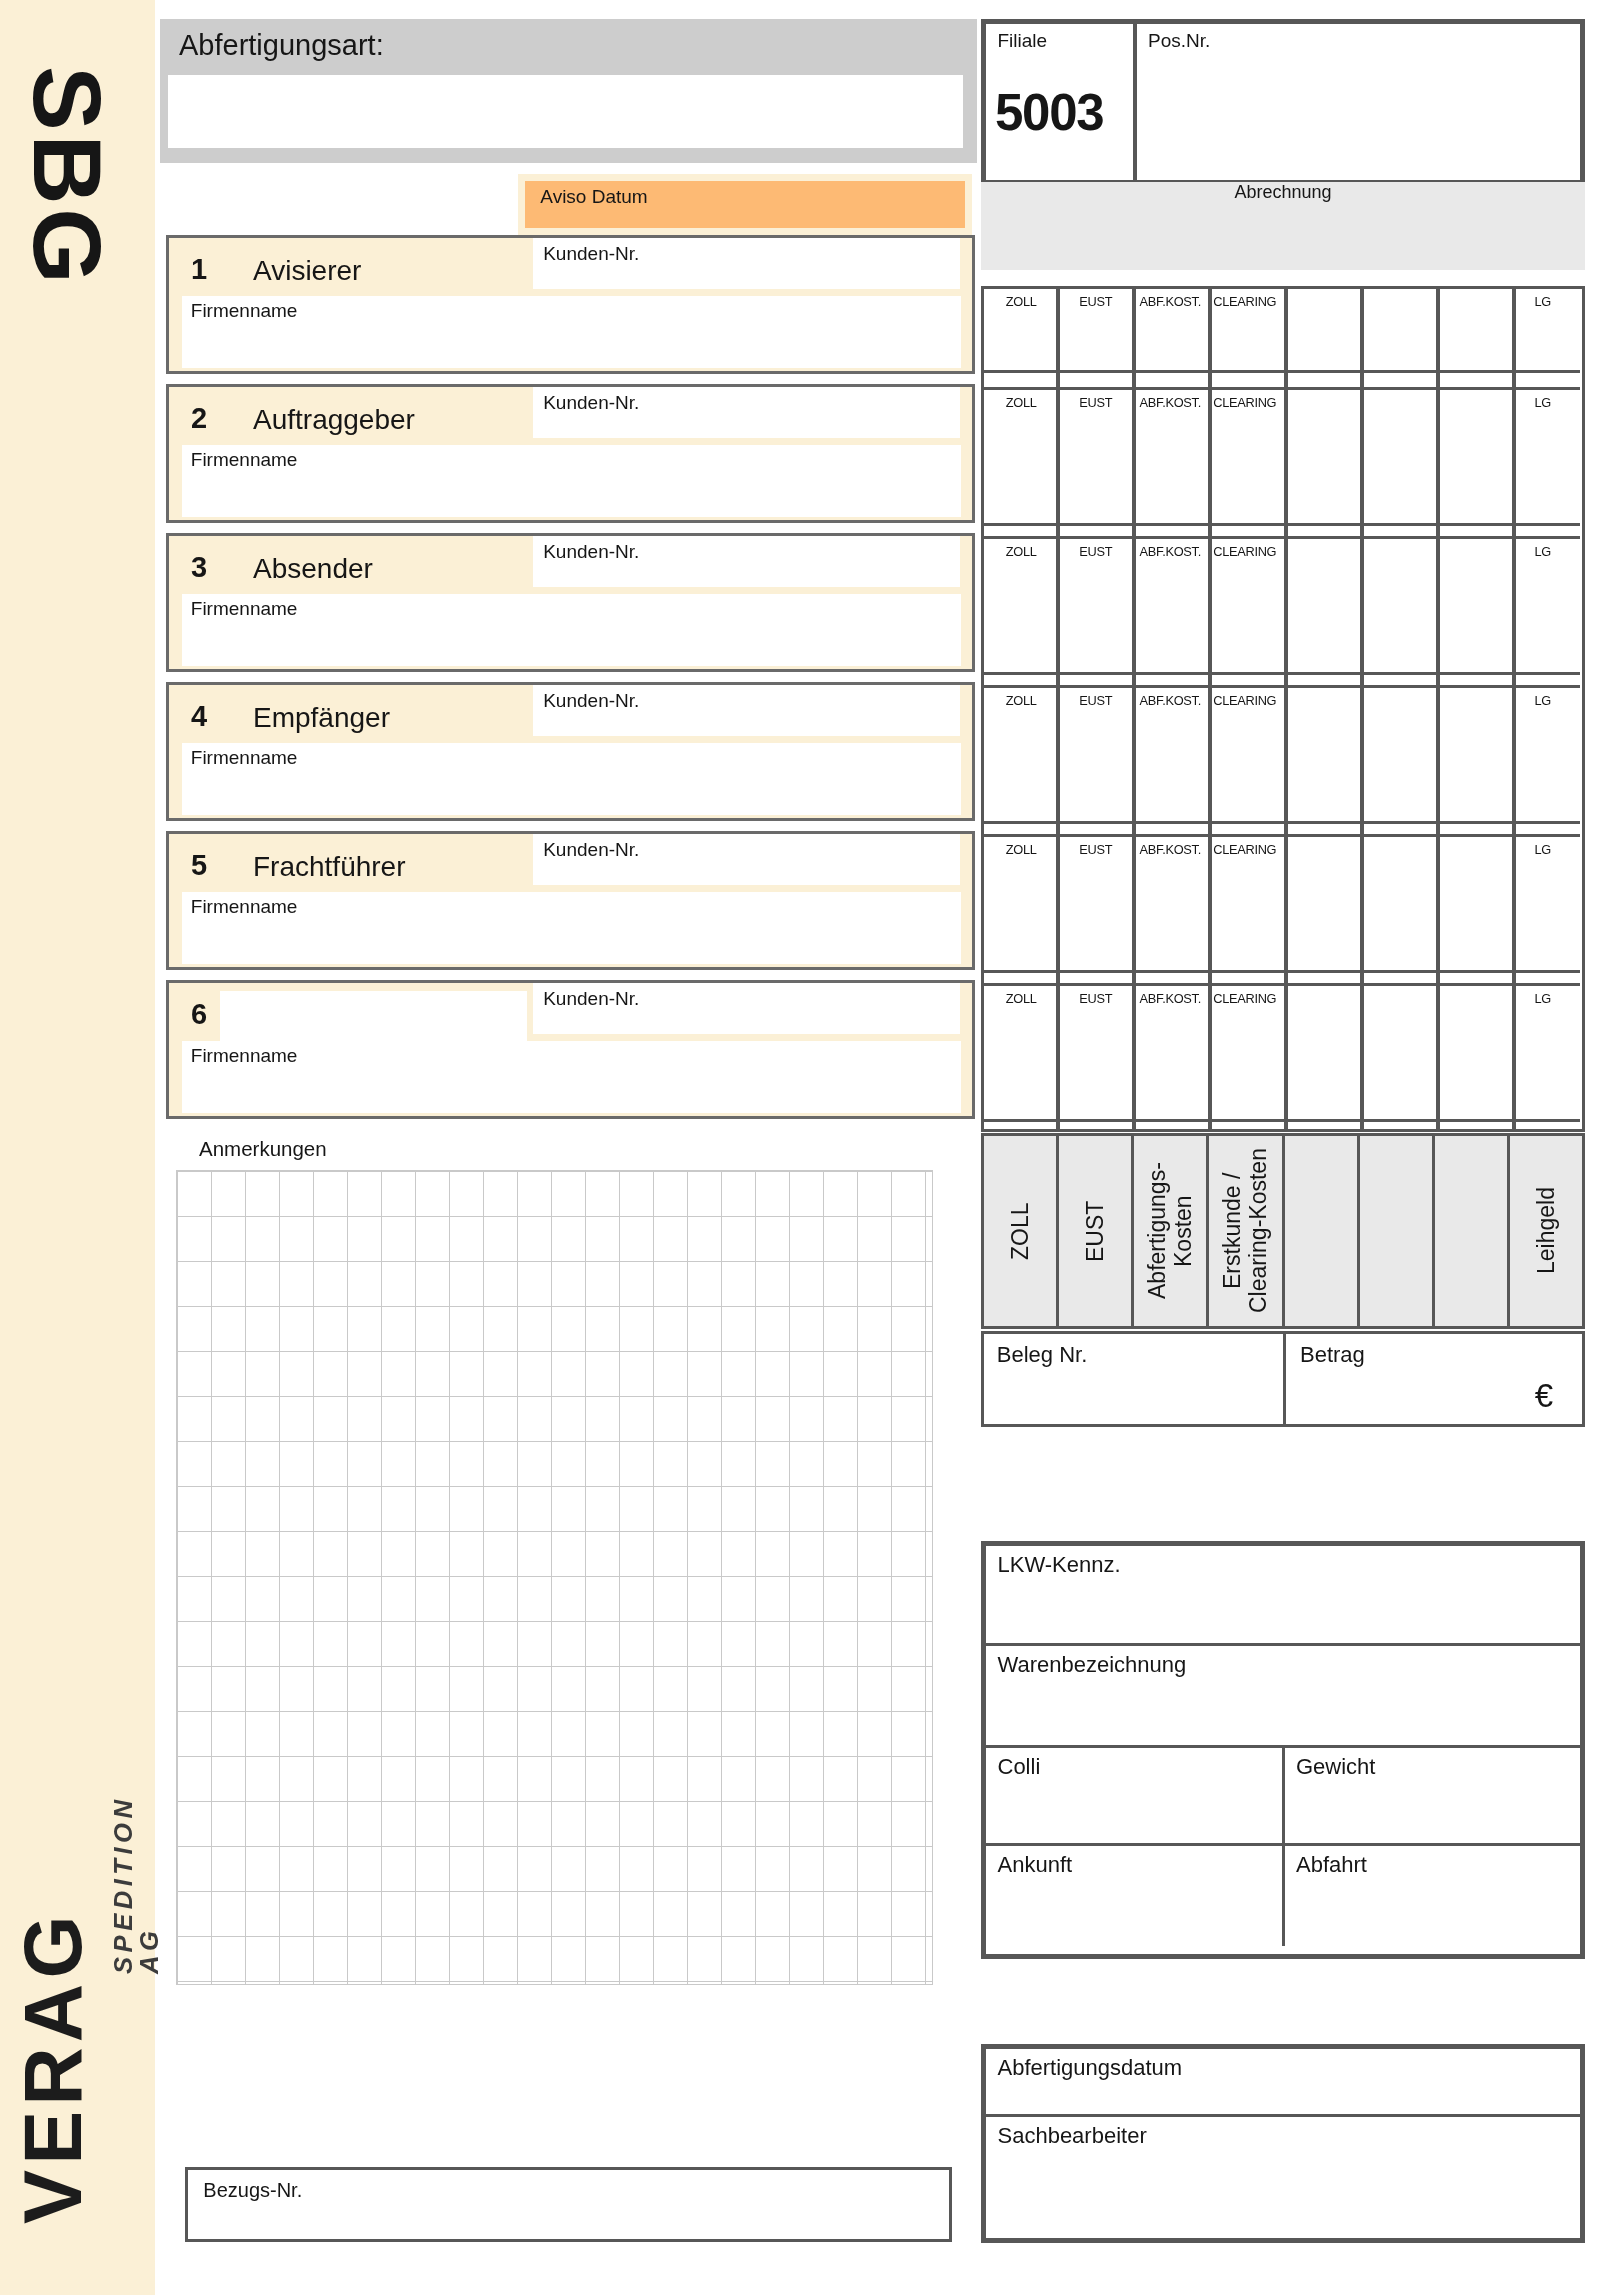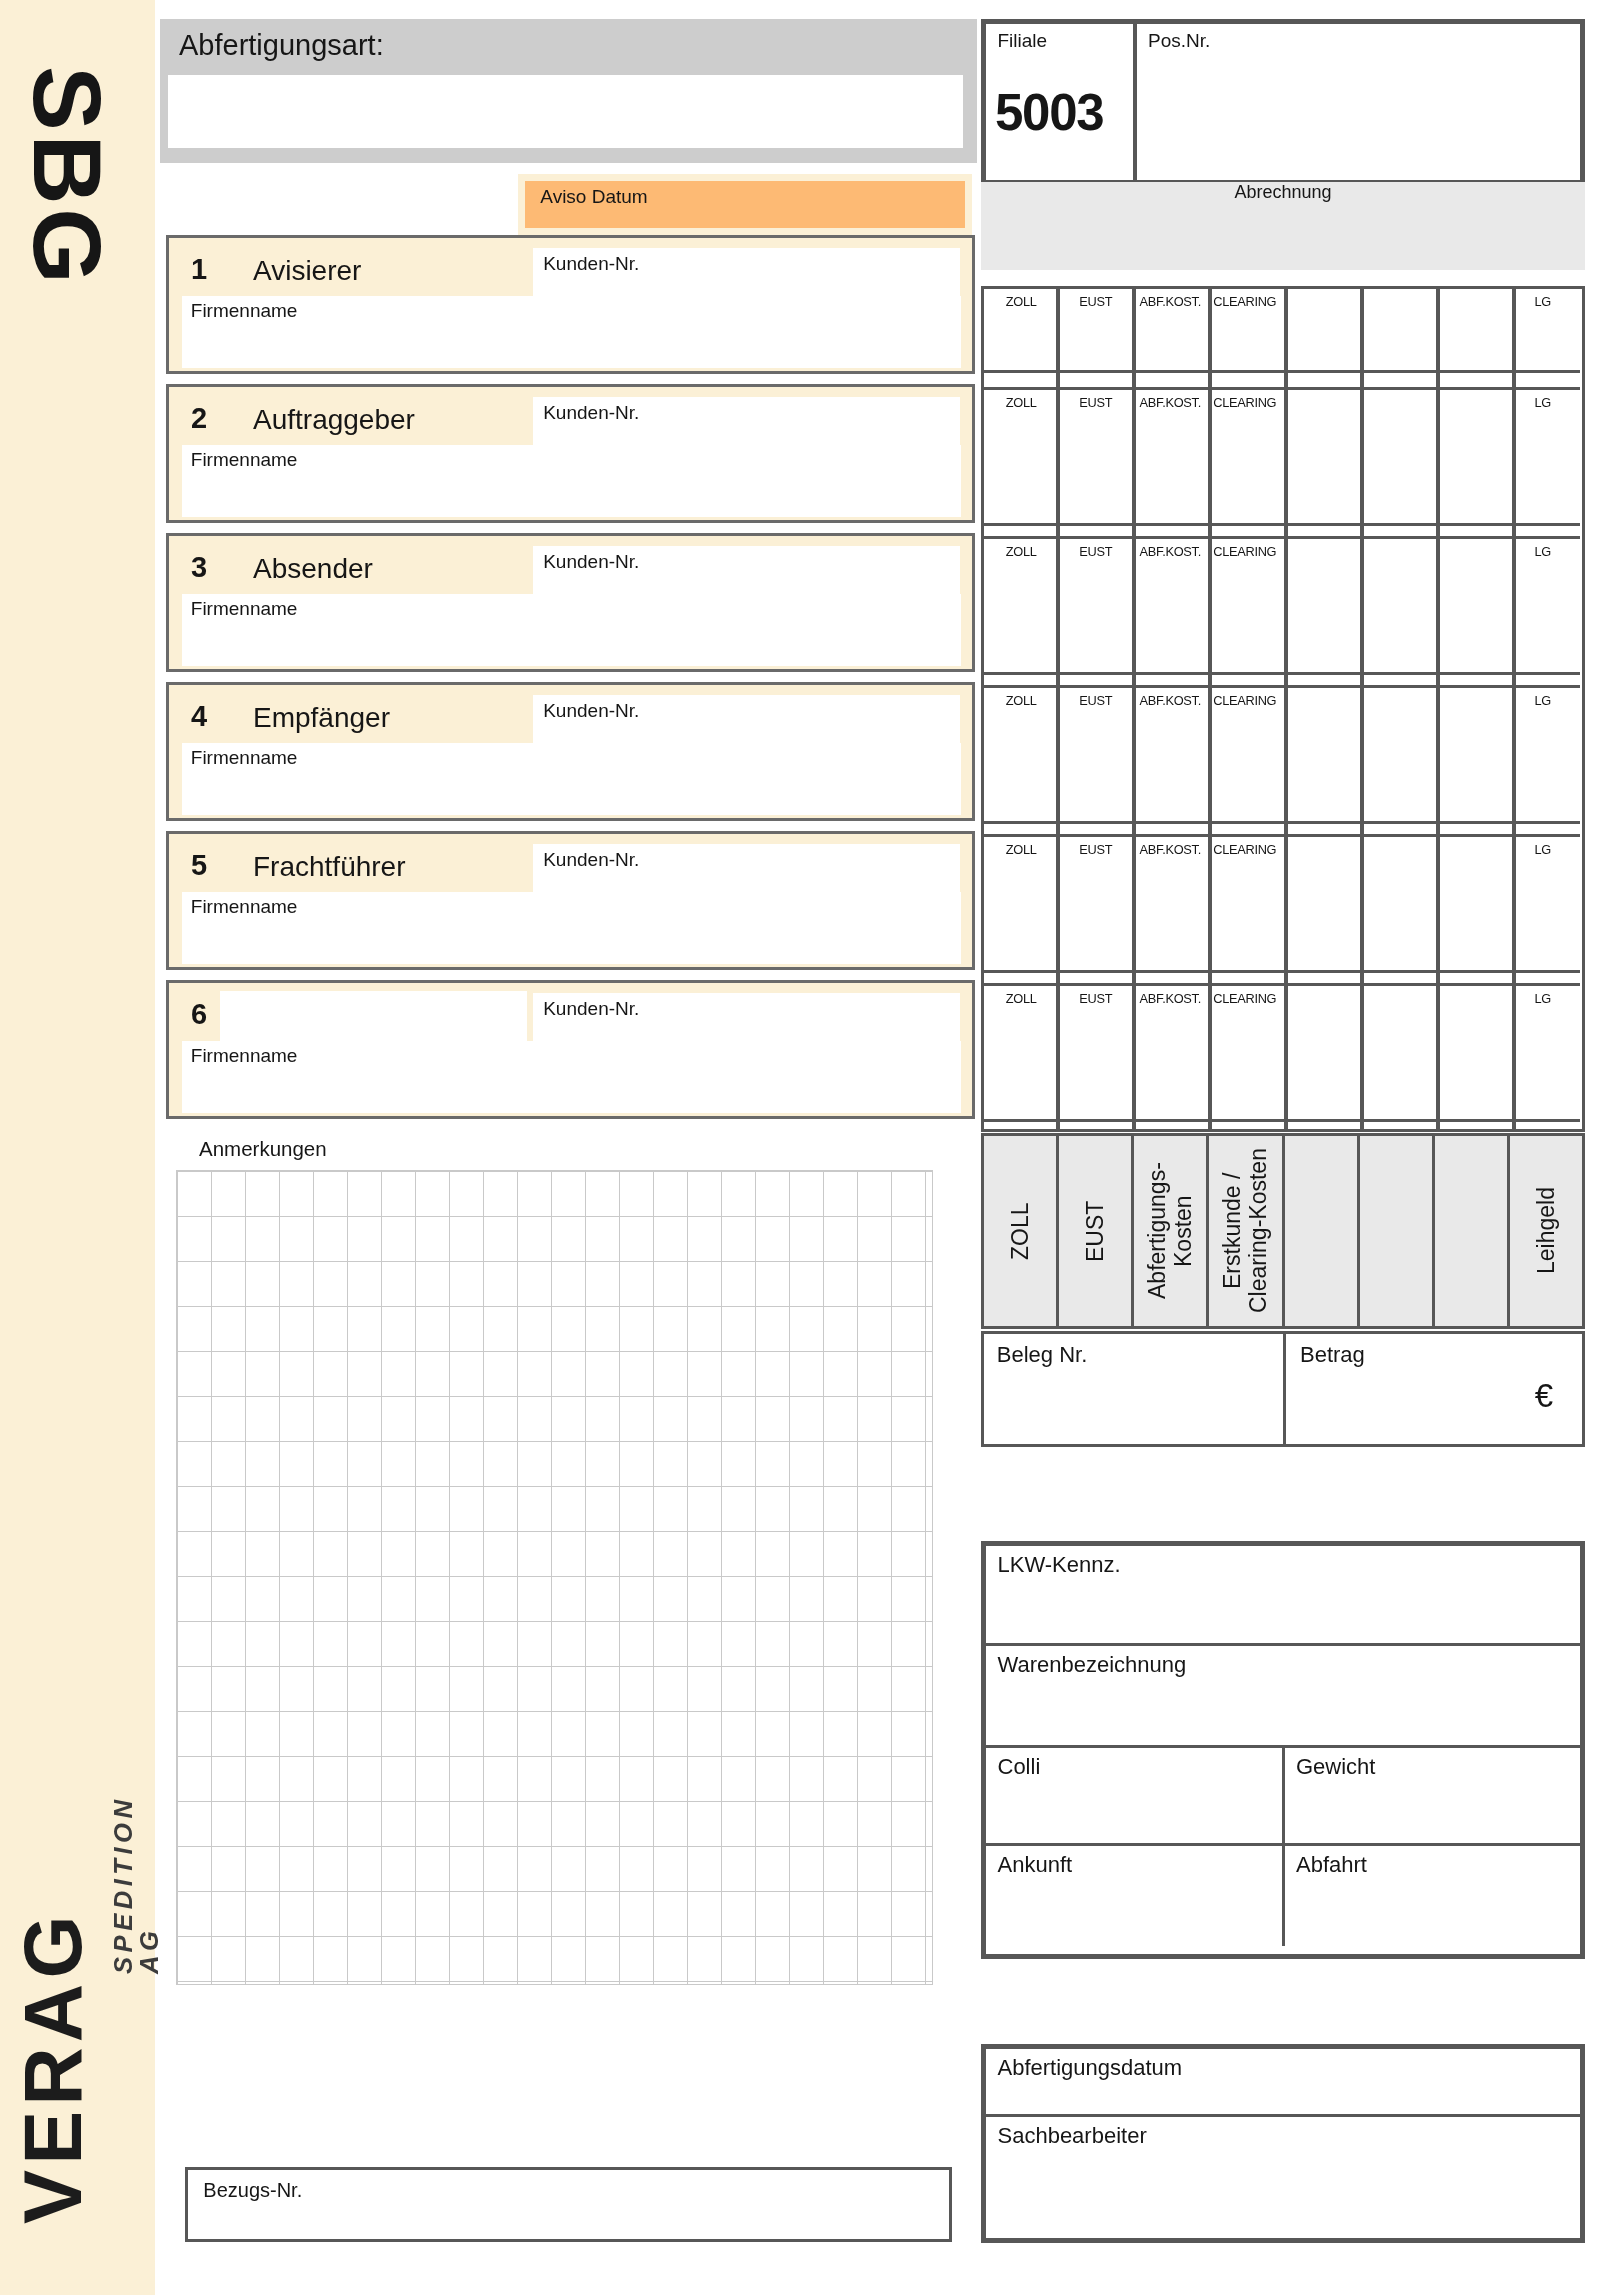--- a/index.html
+++ b/index.html
@@ -32,21 +32,21 @@
   
   .aviso{position:absolute;left:518px;top:174px;width:454px;height:61px;box-sizing:border-box;
          border:7.7px solid #fbf0d6;background:#fdba74;}
   .aviso .lbl{position:absolute;left:15.3px;top:5.1px;font-size:19px;}
 
   
   .section{position:absolute;left:166px;width:809px;height:139px;box-sizing:border-box;
            border:3.8px solid #6a6a6a;background:#fbf0d6;}
   .sec-num{position:absolute;left:22px;top:15.3px;font-size:29px;font-weight:bold;}
   .sec-label{position:absolute;left:84px;top:16.6px;font-size:28px;}
-  .kunden{position:absolute;left:364px;top:0;width:427px;height:51px;background:#fff;margin-top:10px;}
+  .kunden{position:absolute;left:364px;top:0;width:427px;height:51px;background:#fff;}
   .kunden .lbl{position:absolute;left:10.2px;top:5.1px;font-size:19px;}
   .firma{position:absolute;left:12.8px;top:58px;width:779px;height:72px;background:#fff;}
   .firma .lbl{position:absolute;left:9px;top:3.8px;font-size:19px;}
   .s6box{position:absolute;left:51px;top:7.7px;width:307px;height:50px;background:#fff;}
 
   
   .anm-lbl{position:absolute;left:199px;top:1137px;font-size:20.5px;}
   .anmgrid{position:absolute;left:176px;top:1170px;width:757px;height:815px;background:#fff;
            border:1.3px solid #c9c9c9;box-sizing:border-box;
            background-image:
@@ -68,21 +68,21 @@
 
   .rotblock{position:absolute;left:981px;top:1133px;width:604px;height:196px;box-sizing:border-box;
             border:3.8px solid #575757;display:flex;}
   .rot-c{flex:1;background:#e9e9e9;border-right:3.2px solid #575757;position:relative;}
   .rot-c:last-child{border-right:none;}
   .vtext{position:absolute;left:0;top:0;width:100%;height:100%;
          writing-mode:vertical-rl;transform:rotate(180deg);
          display:flex;align-items:center;justify-content:center;
          font-size:23px;line-height:1.15;text-align:center;white-space:pre-line;}
 
-  .belegbox{position:absolute;left:981px;top:1331px;width:604px;height:116px;box-sizing:border-box;
+  .belegbox{position:absolute;left:981px;top:1331px;width:604px;height:96px;box-sizing:border-box;
             border:3.8px solid #575757;background:#fff;}
   .belegbox .vdiv{position:absolute;left:299px;top:0;width:3.2px;height:100%;background:#575757;}
   .belegbox .blbl{position:absolute;left:12.8px;top:7.7px;font-size:22px;}
   .belegbox .tlbl{position:absolute;left:316px;top:7.7px;font-size:22px;}
   .belegbox .euro{position:absolute;right:29px;top:43px;font-size:33px;}
 
   
   .lkwblock{position:absolute;left:981px;top:1541px;width:604px;height:418px;box-sizing:border-box;
             border:5.1px solid #575757;background:#fff;}
   .lrow{position:relative;width:100%;box-sizing:border-box;border-bottom:3.8px solid #575757;}

